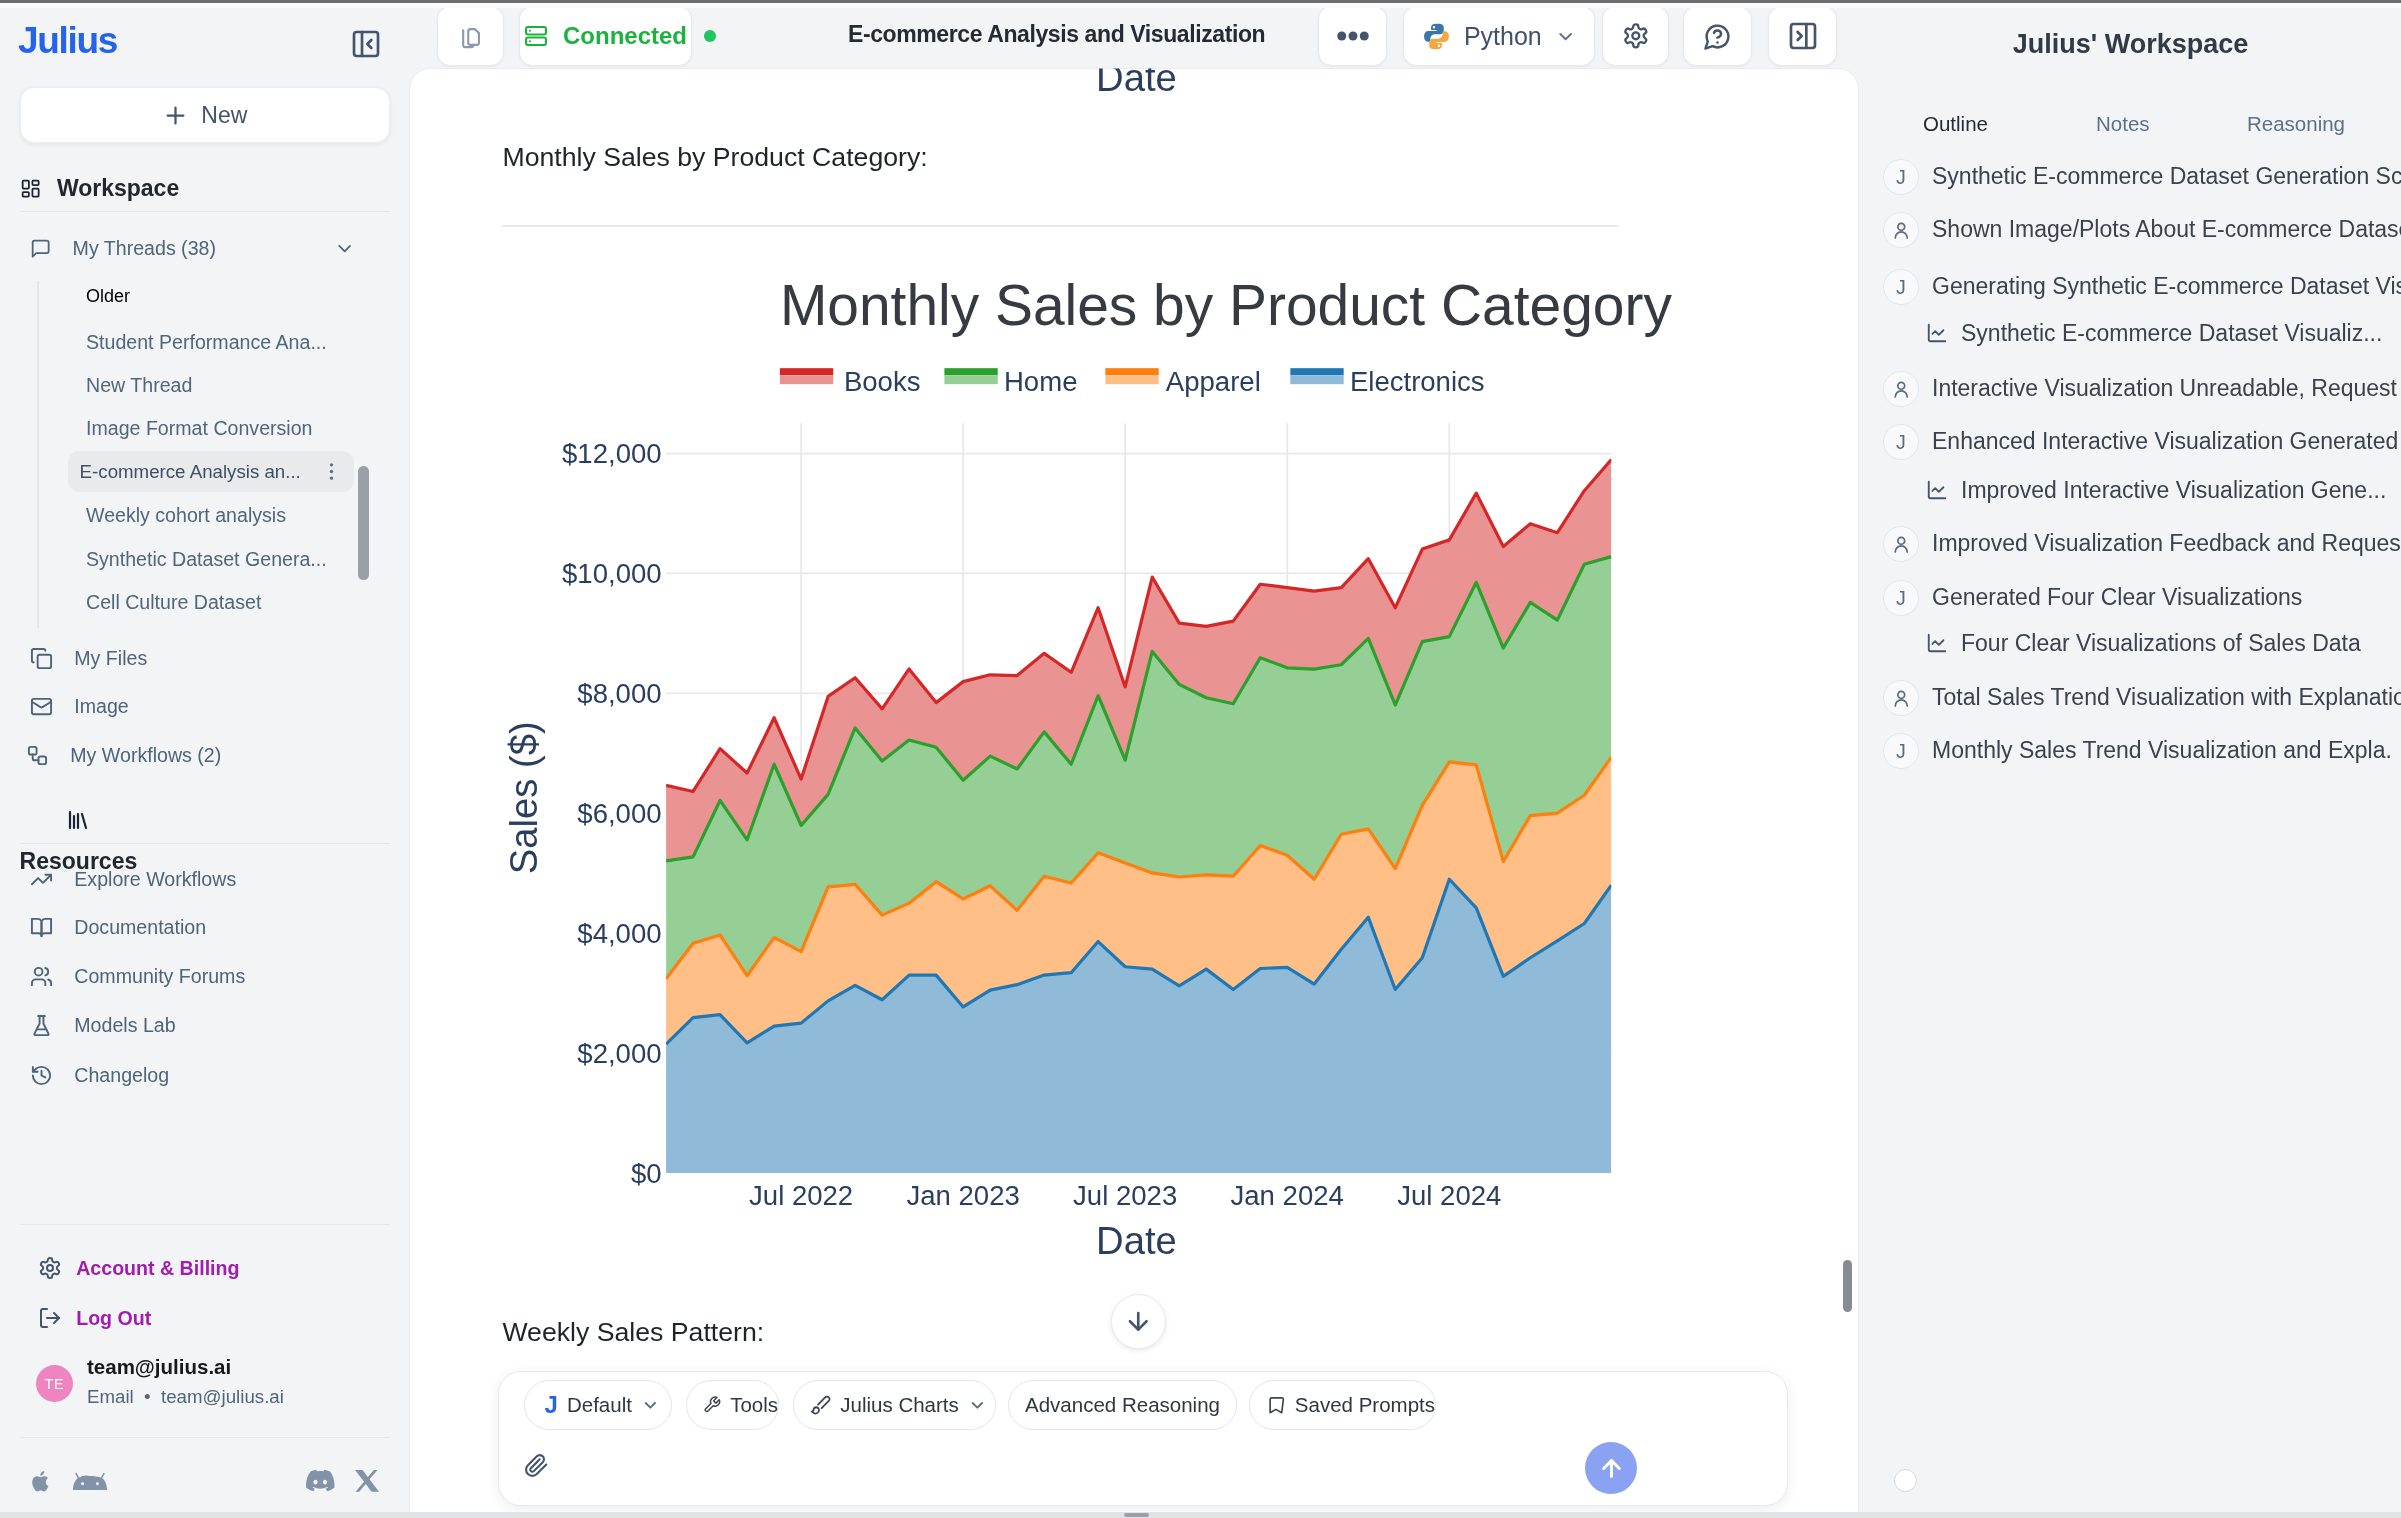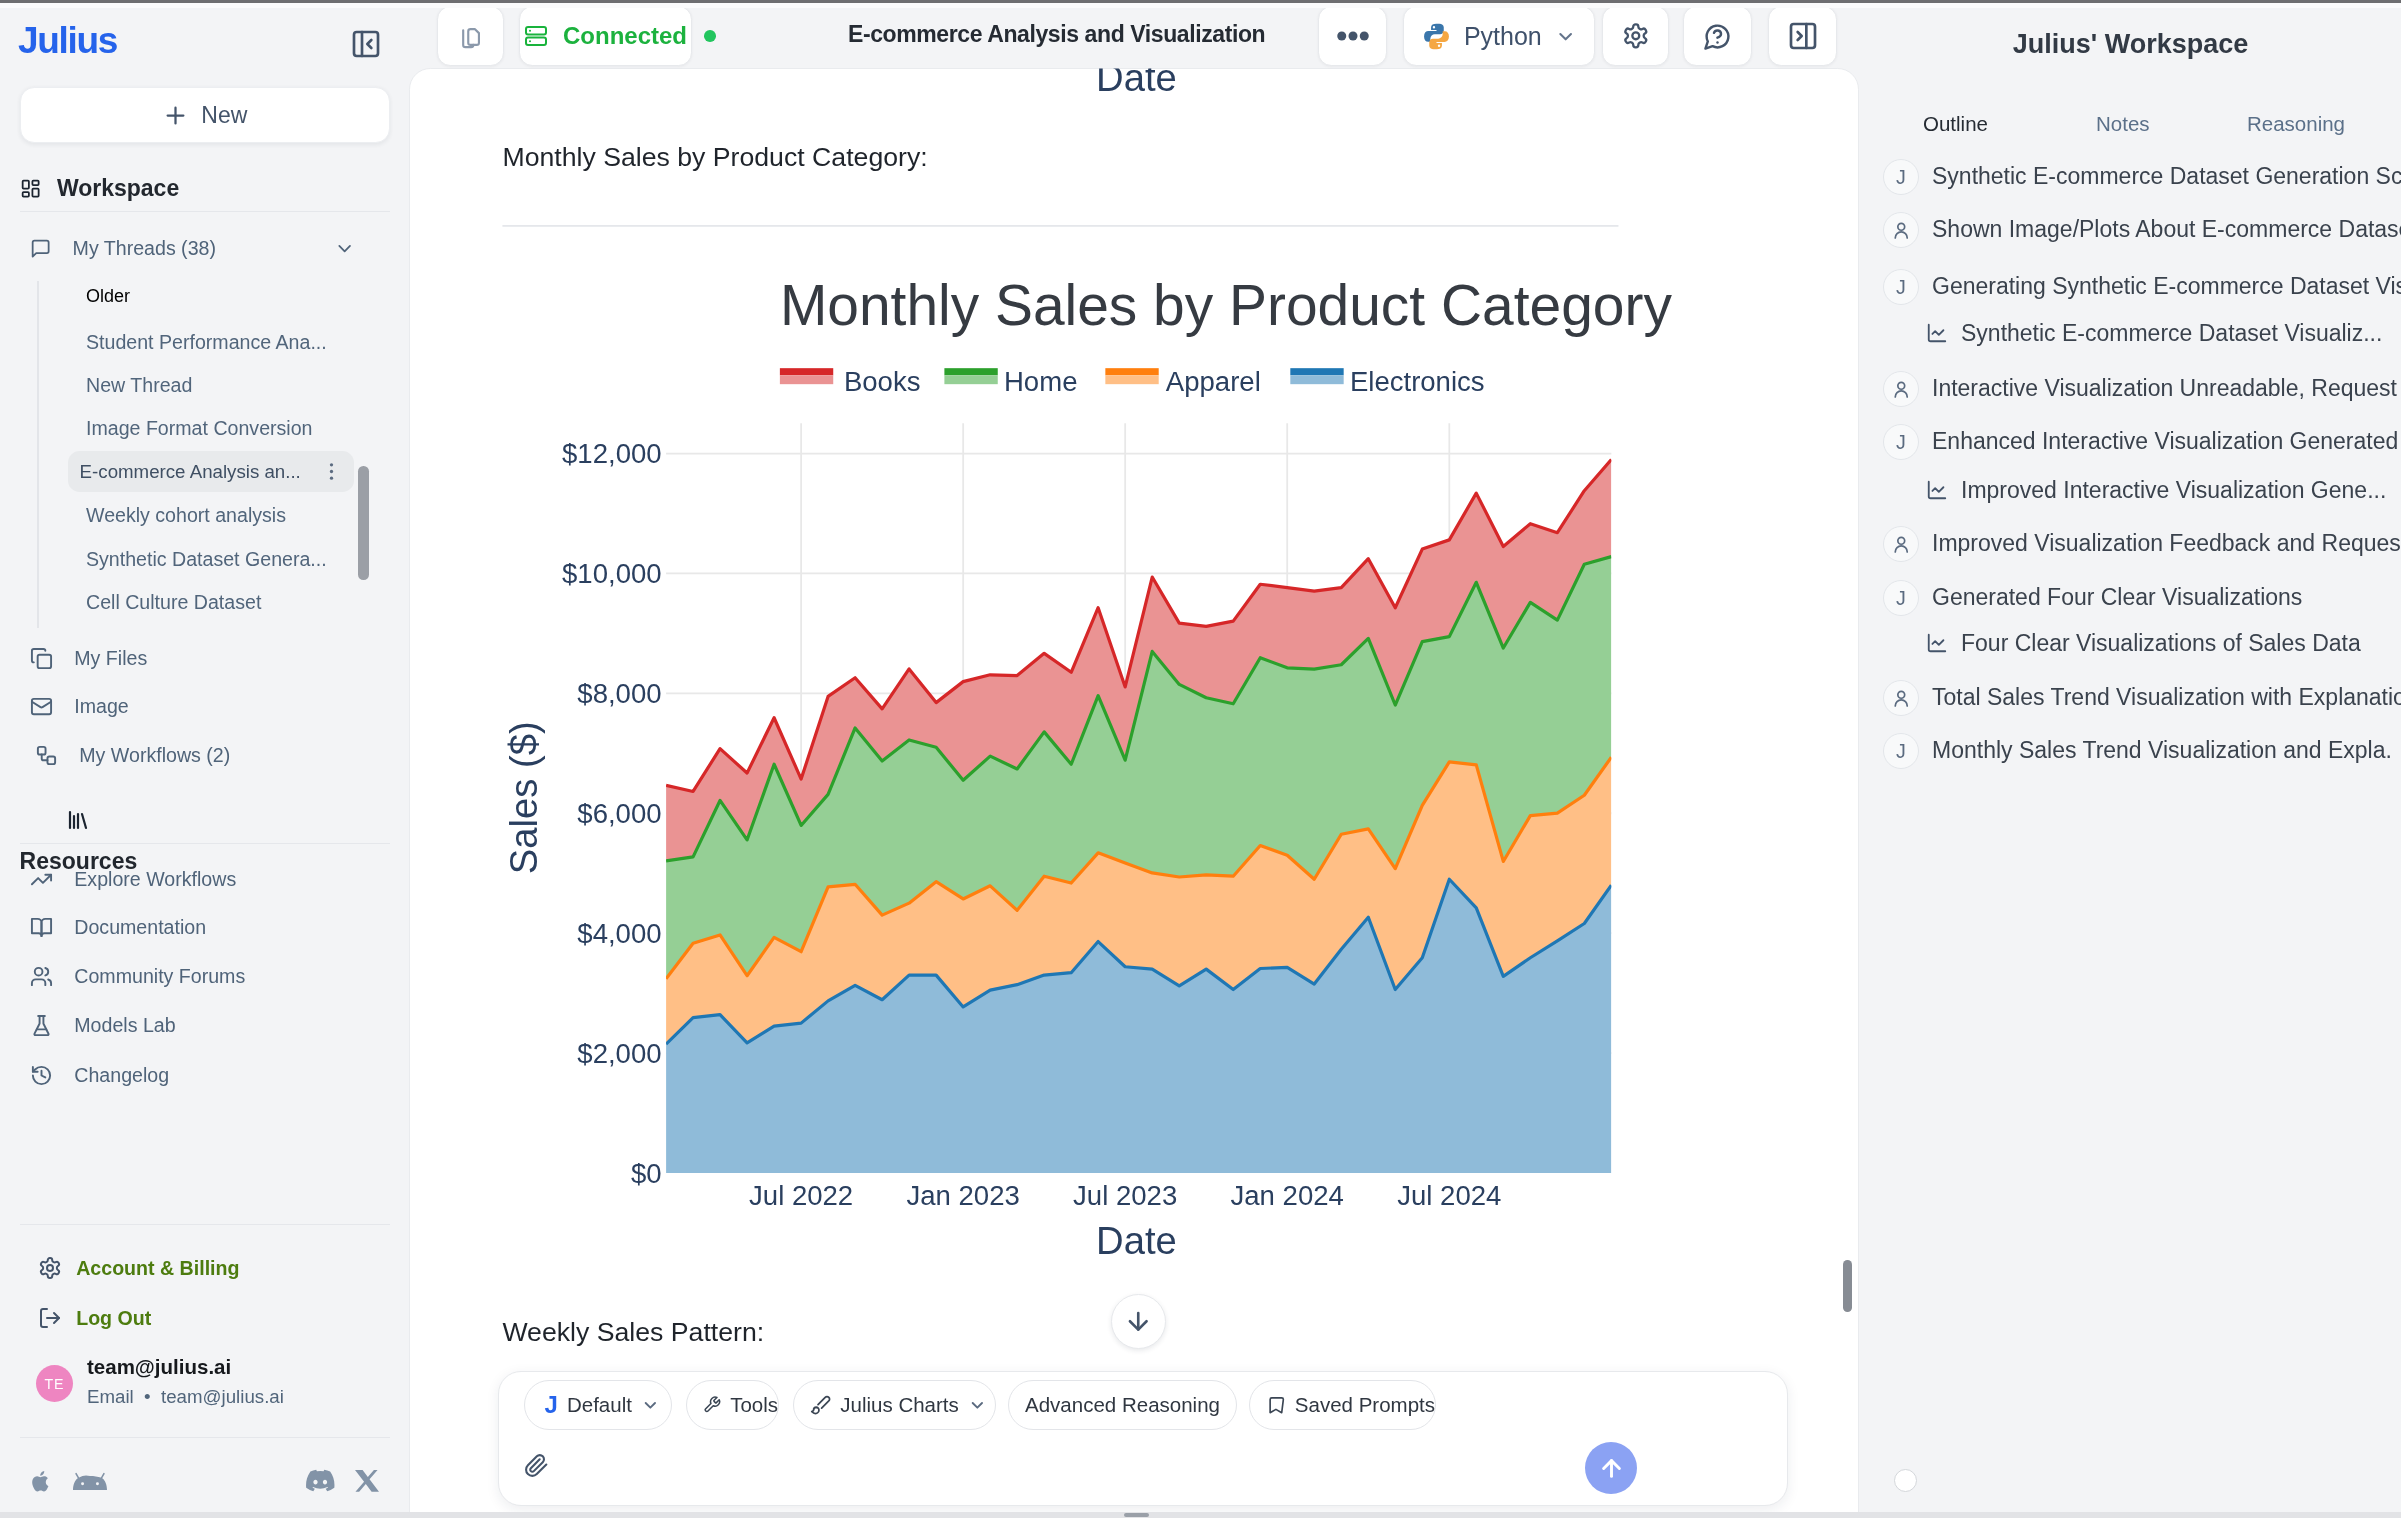--- a/index.html
+++ b/index.html
@@ -12,21 +12,21 @@
 #collapse { position:absolute; left:350px; top:27.6px; }
 #newbtn { position:absolute; left:19.6px; top:87px; width:370px; height:56px; background:#fff; border:0.9px solid #eceef1; border-radius:14.2px; box-shadow:0 1.8px 4.4px rgba(30,40,60,.07); display:flex; align-items:center; justify-content:center; gap:12.5px; color:#44546a; font-size:23px; font-weight:500; }
 .shead { position:absolute; display:flex; align-items:center; gap:16px; color:#22272e; font-size:23px; font-weight:700; }
 .srow  { position:absolute; display:flex; align-items:center; gap:21.3px; color:#4f6379; font-size:19.6px; font-weight:500; }
 .divider { position:absolute; left:19.6px; width:370px; height:0.9px; background:#e5e7eb; }
 .thread { position:absolute; left:86px; color:#51657b; font-size:19.6px; font-weight:500; white-space:nowrap; }
 #selpill { position:absolute; left:68px; top:451px; width:286px; height:41px; background:#e8eaec; border-radius:11.6px; }
 #selpill span { position:absolute; left:11.6px; top:9.8px; font-size:18.7px; color:#3f4f63; font-weight:500; white-space:nowrap; }
 #guide { position:absolute; left:37px; top:281px; width:1.8px; height:347px; background:#e3e5e9; }
 #tscroll { position:absolute; left:358px; top:466px; width:10.7px; height:114px; background:#9b9fa6; border-radius:5.3px; }
-.acct { position:absolute; display:flex; align-items:center; gap:14.2px; color:#4d7c0f; font-size:19.6px; font-weight:600; }
+.acct { position:absolute; display:flex; align-items:center; gap:14.2px; color:#a21caf; font-size:19.6px; font-weight:600; }
 #avatar { position:absolute; left:36px; top:1365px; width:37px; height:37px; border-radius:50%; background:#ee85c1; color:#fff; font-size:14.2px; display:flex; align-items:center; justify-content:center; letter-spacing:0.9px; }
 #uname { position:absolute; left:87px; top:1355px; font-size:20.5px; font-weight:700; color:#16191d; }
 #uemail { position:absolute; left:87px; top:1386px; font-size:18.7px; color:#51657b; }
 
 .tbtn { position:absolute; top:6.2px; height:60px; z-index:5; background:#fff; border:0.9px solid #e7e9ec; border-radius:13.3px; display:flex; align-items:center; justify-content:center; box-shadow:0 0.9px 2.7px rgba(30,40,60,.05); }
 #title { position:absolute; top:20.5px; left:848px; font-size:23px; font-weight:700; color:#252b33; letter-spacing:-0.4px; }
 
 #card { position:absolute; left:409px; top:68px; width:1450px; height:1451px; background:#fff; border:0.9px solid #e9ebee; border-radius:21.3px 21.3px 0 0; overflow:hidden; }
 #mscroll { position:absolute; left:1843px; top:1260px; width:9px; height:52px; background:#878c94; border-radius:4.4px; }
 
@@ -99,21 +99,21 @@
       </svg>
       <span>My Files</span>
     </div>
 <div class="srow" style="left:30px; top:695px;">
       <svg class="ic" width="23" height="23" viewBox="0 0 24 24" fill="none" stroke="#4f6379" stroke-width="2" stroke-linecap="round" stroke-linejoin="round">
         <rect x="2" y="4" width="20" height="16" rx="2"></rect>
         <path d="m22 7-8.97 5.7a1.94 1.94 0 0 1-2.06 0L2 7"></path>
       </svg>
       <span>Image</span>
     </div>
-<div class="srow" style="left:35px; top:744px;">
+<div class="srow" style="left:26px; top:744px;">
       <svg class="ic" width="23" height="23" viewBox="0 0 24 24" fill="none" stroke="#4f6379" stroke-width="2" stroke-linecap="round" stroke-linejoin="round">
         <rect x="3" y="3" width="8" height="8" rx="2"></rect>
         <path d="M7 11v4a2 2 0 0 0 2 2h4"></path>
         <rect x="13" y="13" width="8" height="8" rx="2"></rect>
       </svg>
       <span>My Workflows (2)</span>
     </div>
 <div class="shead" style="left:19.6px; top:808px;flex-direction:column;">
       <svg class="ic" width="24" height="24" viewBox="0 0 24 24" fill="none" stroke="#1b2430" stroke-width="2.2" stroke-linecap="round" stroke-linejoin="round">
         <path d="m16 6 4 14"></path>

